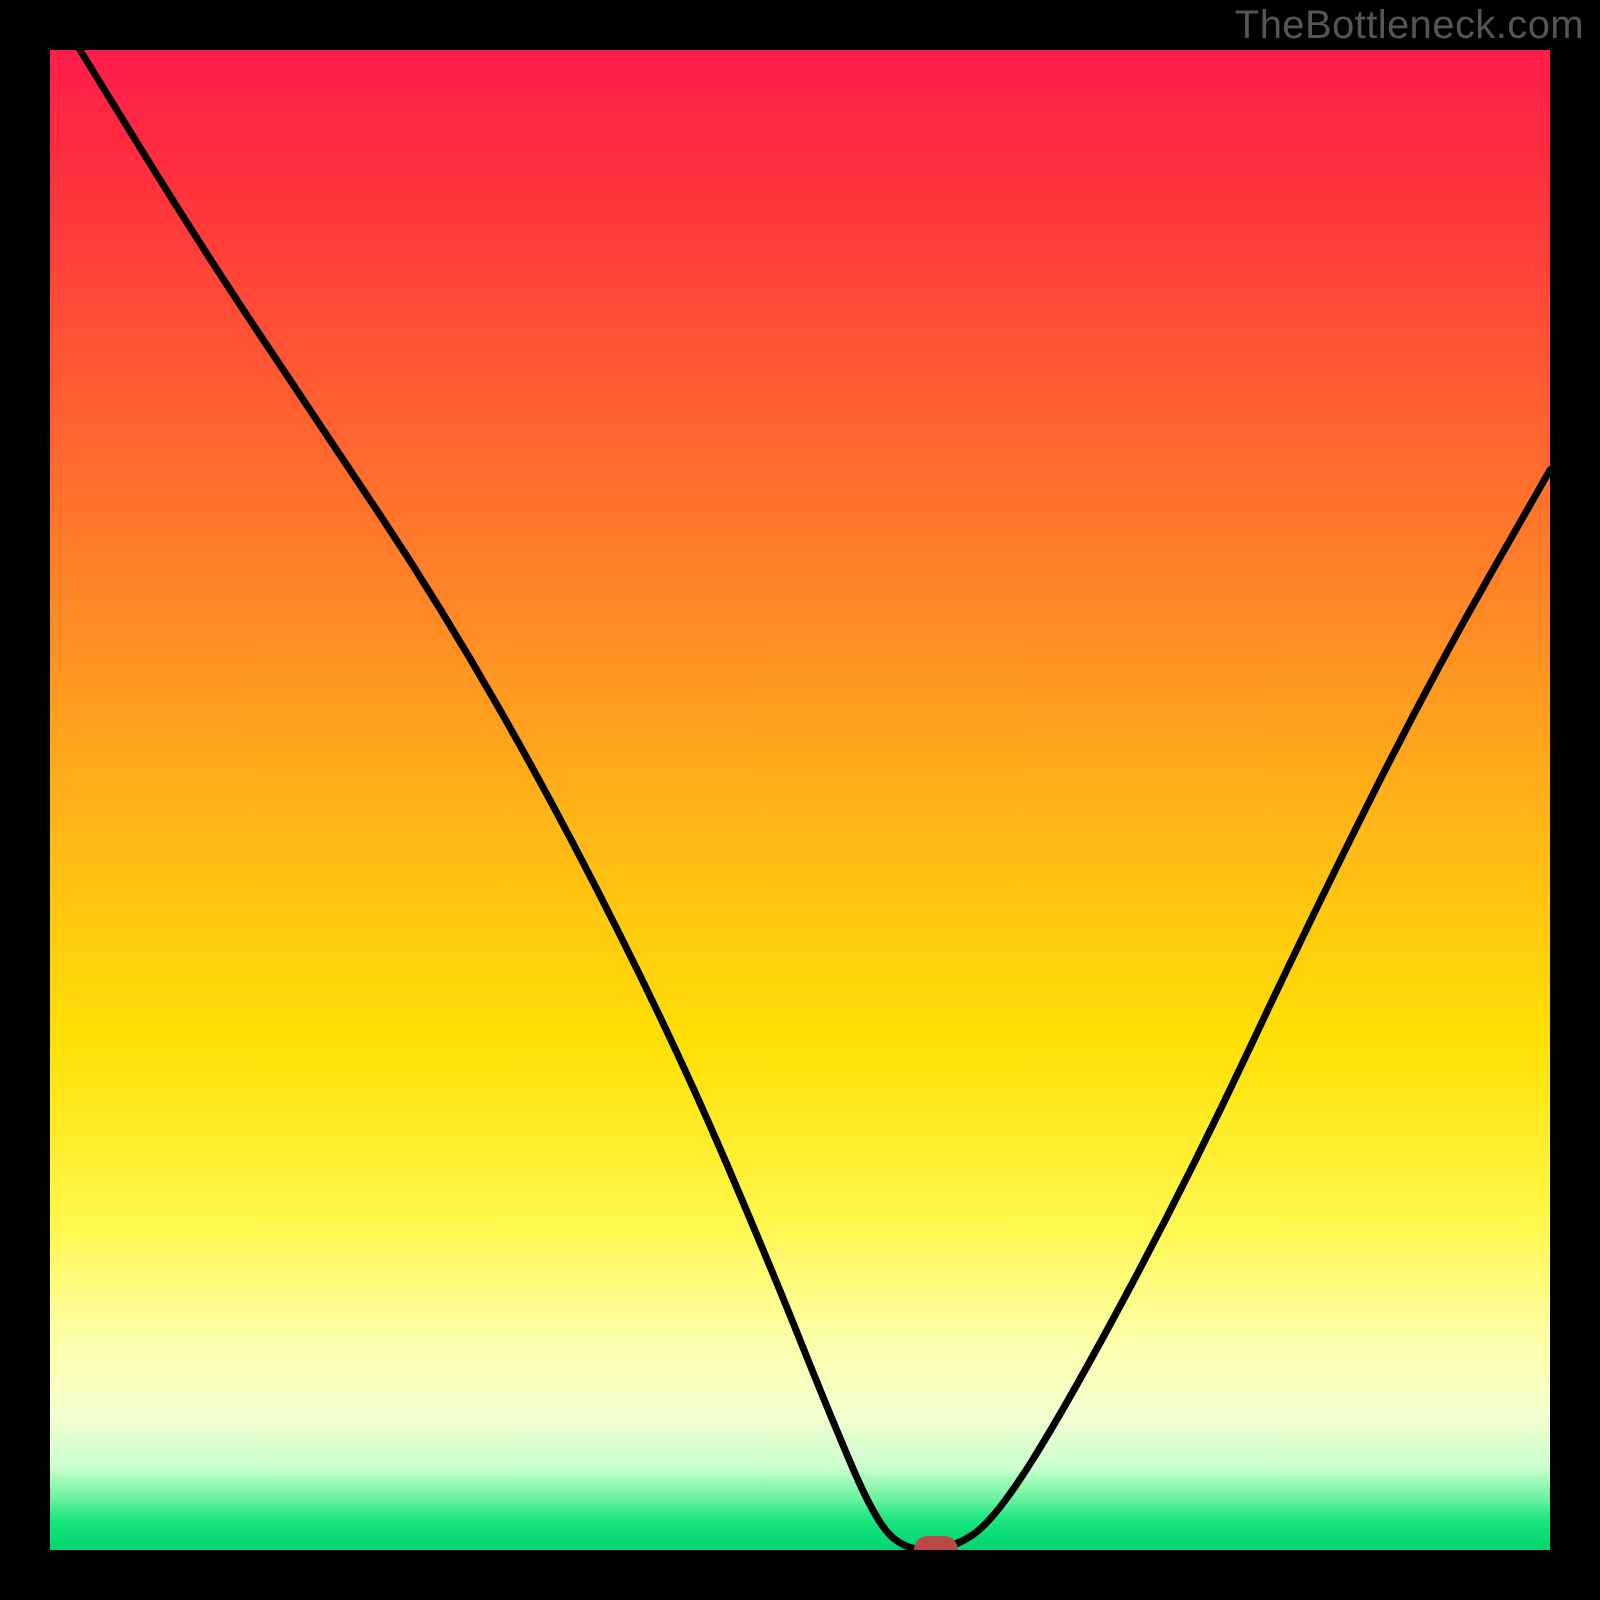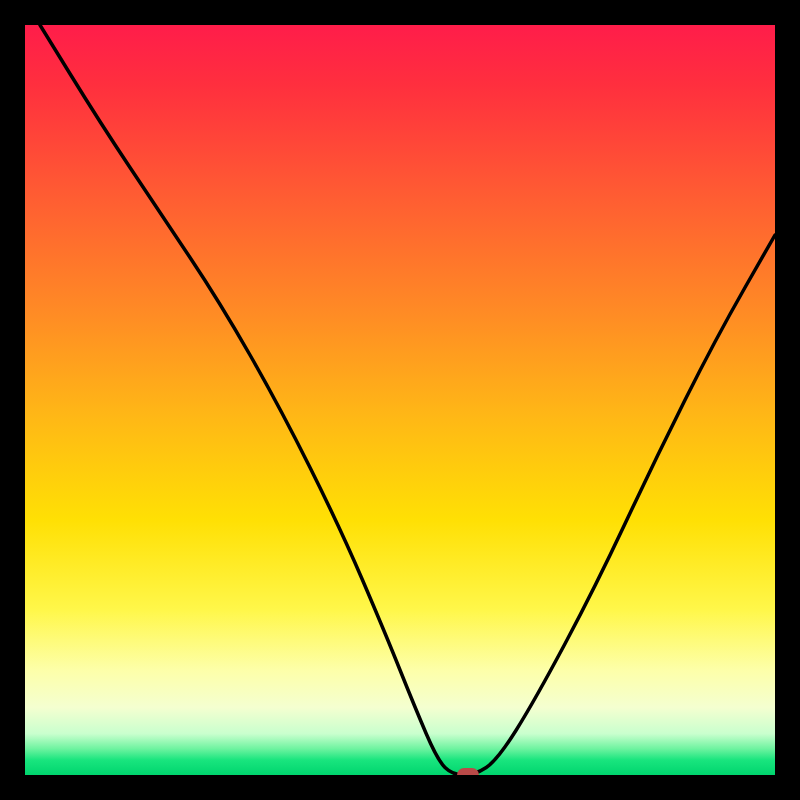--- a/index.html
+++ b/index.html
@@ -69,20 +69,21 @@
     background: #b94a48;
     border-radius: 7px;
     transform: translate(-50%, -50%);
     z-index: 4;
   }
 </style>
 </head>
 <body>
 
 <div class="frame">
+  <div class="watermark">TheBottleneck.com</div>
 
   <div class="plot-area">
     <div class="gradient"></div>
 
     <svg class="curve" viewBox="0 0 750 750" preserveAspectRatio="none">
       <path id="curvePath" d="M 15 0 Q 15 0 45 48.75 Q 75 97.5 105 142.5 Q 135 187.5 165 232.5 Q 195 277.5 225 330 Q 255.00000000000003 382.5 285 442.5 Q 315 502.5 337.5 555 Q 360 607.5 375 645 Q 390 682.5 401.25 708.75 Q 412.50000000000006 735 420 742.5 Q 427.49999999999994 750 438.75 750 Q 450 750 461.25 742.5 Q 472.5 735 491.25 705 Q 510.00000000000006 675 540 618.75 Q 570 562.5 600 498.75 Q 630 435 660 375 Q 690 315.00000000000006 720 262.5 T 750 210" fill="none" stroke="#000" stroke-width="3.5" stroke-linejoin="round" stroke-linecap="round"></path>
     </svg>
 
     <div class="marker" id="marker" style="left: 442.5px; top: 750px; background: rgb(185, 74, 72);"></div>
   </div>

